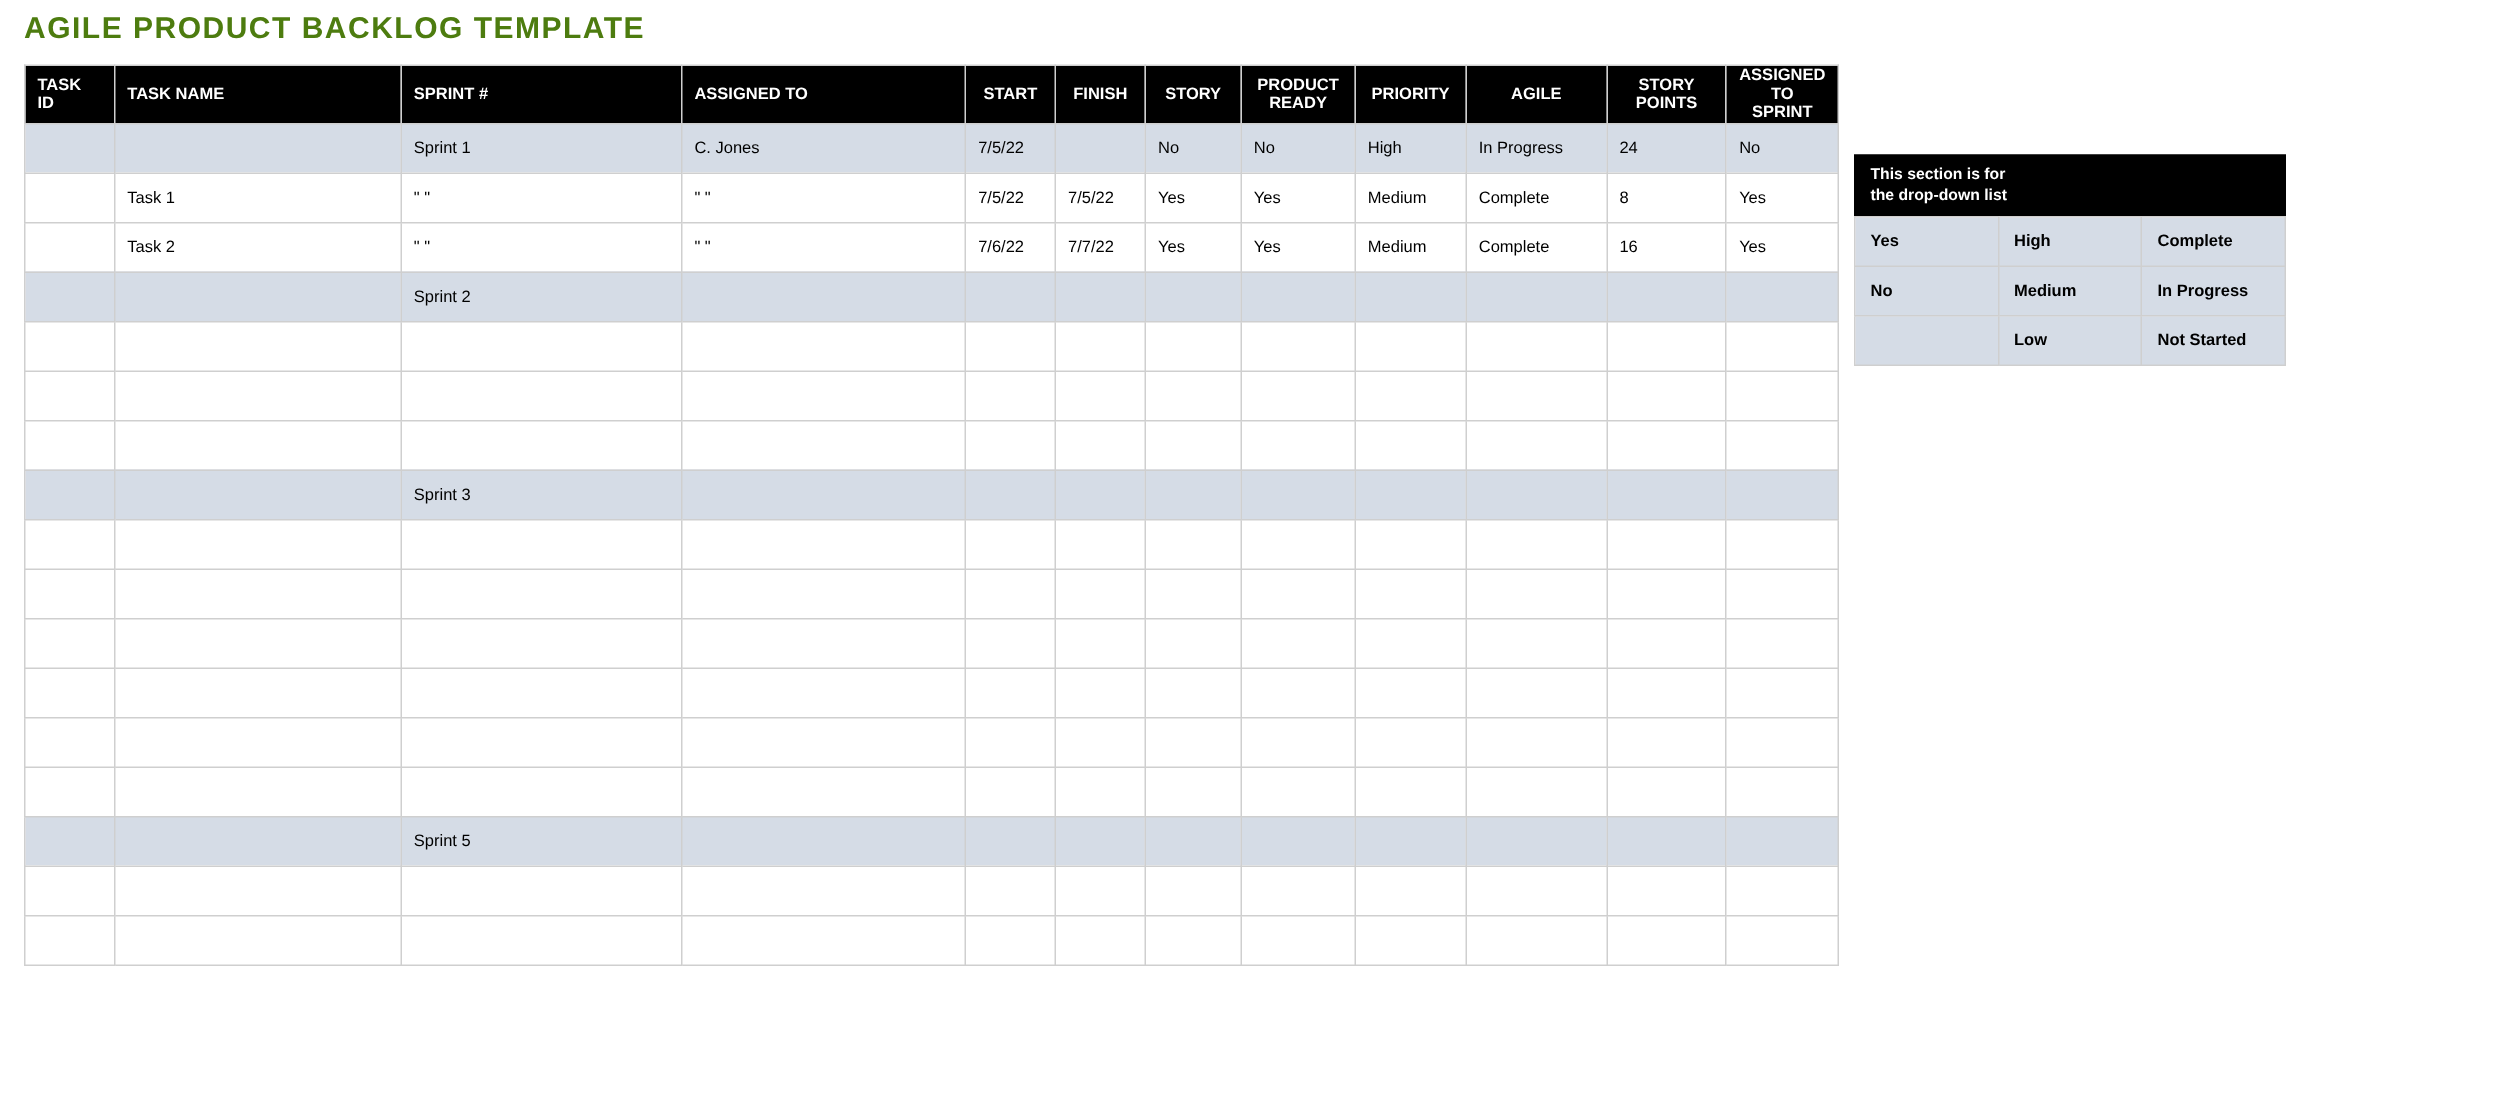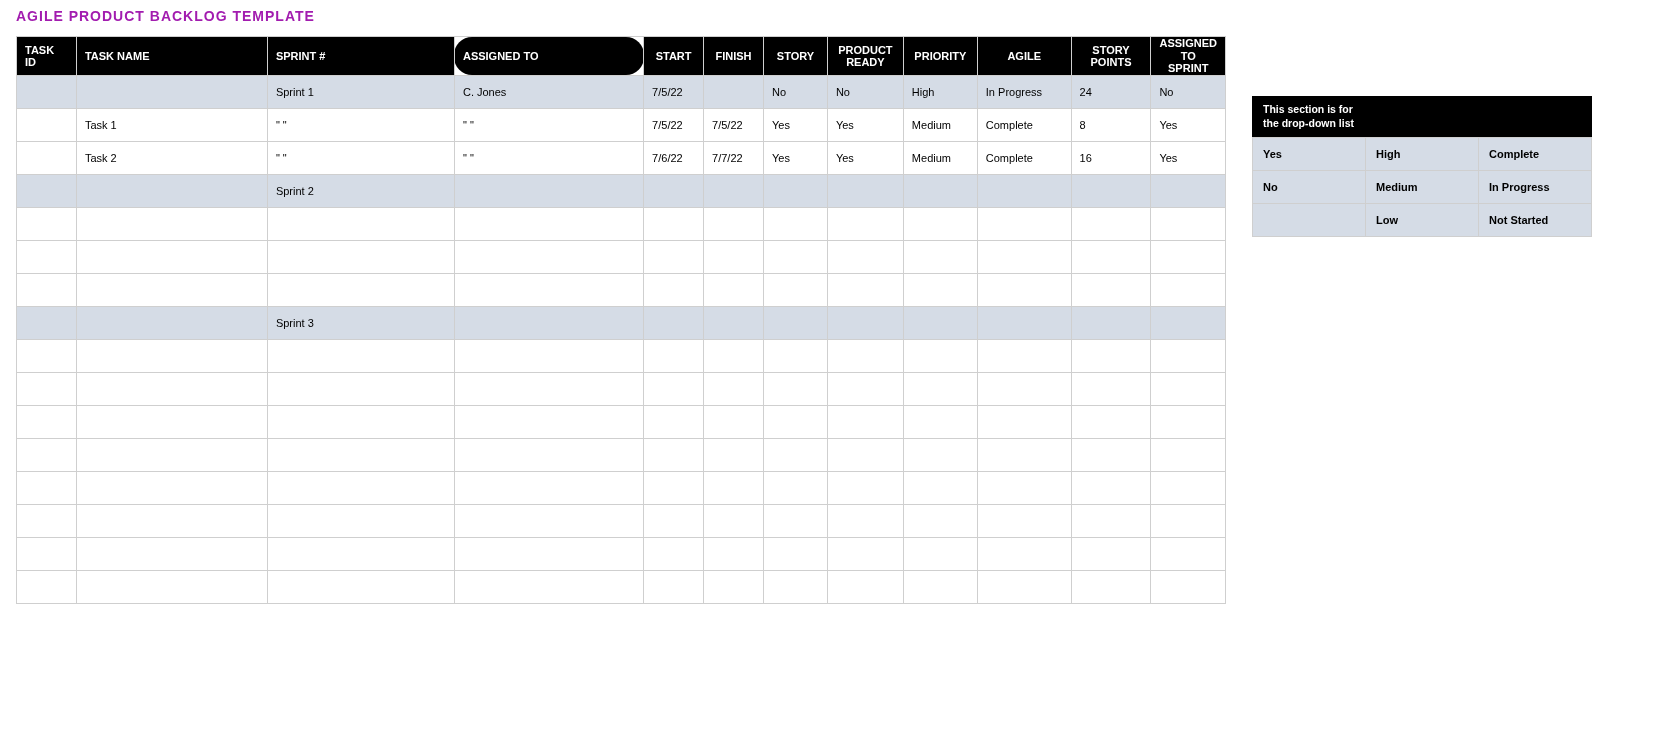--- a/index.html
+++ b/index.html
@@ -5,30 +5,29 @@
   * { box-sizing: border-box; margin: 0; padding: 0; }
   body {
     font-family: Arial, Helvetica, sans-serif;
     background: #ffffff;
     width: 1667px;
     height: 745px;
     padding: 8px 16px;
     overflow: hidden;
   }
   .title {
-    color: #a21caf;
-    font-size: 14px;
+    color: #4d7c0f;
+    font-size: 20px;
     font-weight: 700;
     letter-spacing: 1px;
     margin-bottom: 12px;
   }
   .wrap {
     display: flex;
     align-items: flex-start;
-    gap: 26px;
   }
   .main-table {
     border-collapse: collapse;
     width: 1210px;
   }
   .main-table th, .main-table td {
     border: 1px solid #cfcfcf;
     font-size: 11px;
     padding: 0 8px;
     height: 33px;
@@ -41,33 +40,34 @@
     font-weight: 700;
     text-align: left;
   }
   .main-table th.center { text-align: center; }
   .main-table th.col-assigned-sprint { line-height: 1.15; }
   .main-table td { background: #ffffff; color: #000; }
   .main-table tr.sprint td { background: #d5dce6; }
   .col-taskid { width: 60px; }
   .col-taskname { width: 192px; }
   .col-sprint  { width: 188px; }
-  .col-assignto{ width: 190px; border-radius: 18px; }
+  .col-assignto{ width: 190px; }
   .col-start   { width: 60px; }
   .col-finish  { width: 60px; }
   .col-story   { width: 64px; }
   .col-sready  { width: 76px; }
   .col-priority{ width: 74px; }
   .col-status  { width: 94px; }
   .col-points  { width: 80px; }
   .col-assignsprint { width: 58px; }
 
   .side {
-    width: 340px;
+    width: 288px;
     margin-top: 60px;
+    margin-left: 10px;
   }
   .side-head {
     background: #000;
     color: #fff;
     font-size: 10.5px;
     font-weight: 700;
     padding: 6px 10px;
     line-height: 1.3;
     border: 1px solid #000;
   }
@@ -291,20 +291,34 @@
           <td></td>
           <td></td>
           <td></td>
           <td></td>
           <td></td>
         </tr>
         <tr class="">
           <td></td>
           <td></td>
           <td></td>
+          <td></td>
+          <td></td>
+          <td></td>
+          <td></td>
+          <td></td>
+          <td></td>
+          <td></td>
+          <td></td>
+          <td></td>
+        </tr>
+        <tr class="sprint">
+          <td></td>
+          <td></td>
+          <td>Sprint 5</td>
           <td></td>
           <td></td>
           <td></td>
           <td></td>
           <td></td>
           <td></td>
           <td></td>
           <td></td>
           <td></td>
         </tr>

